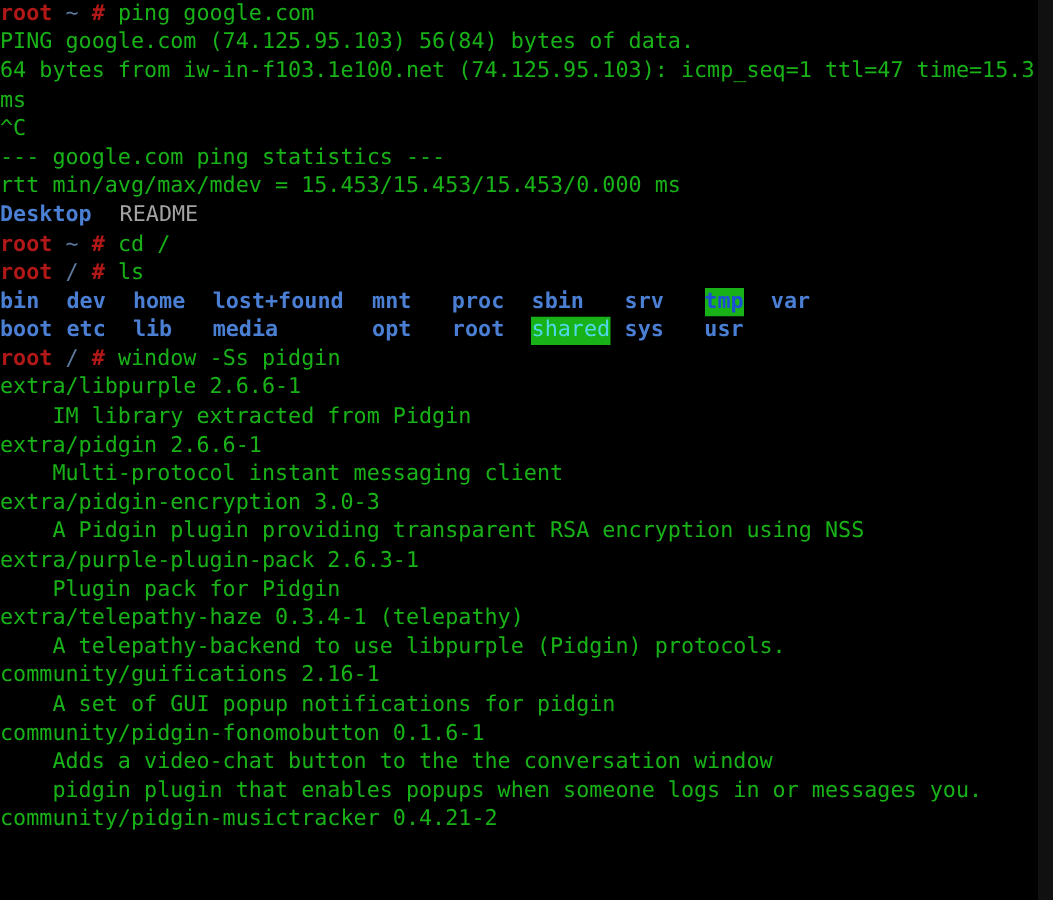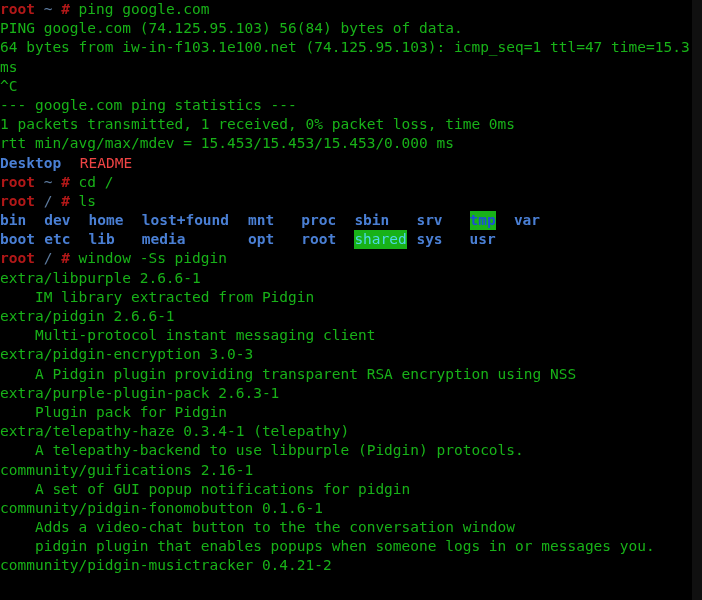--- a/index.html
+++ b/index.html
@@ -40,36 +40,35 @@
     top: 0;
     width: 10px;
     height: 600px;
     background: #101010;
   }
   
   .c-red      { color: #b21818; font-weight: bold; }
   .c-green    { color: #18b218; }
   .c-slate    { color: #5c7a9e; }
   .c-blue     { color: #4a7fd4; font-weight: bold; }
-  .c-white    { color: #ef4444; }
+  .c-white    { color: #a3a3a3; }
   .hl-tmp     { color: #1d4ed8; background: #18b218; font-weight: bold; }
   .hl-shared  { color: #4fd9e8; background: #18b218; font-weight: normal; }
 </style>
 </head>
 <body>
 
 <div id="terminal">
   <div id="screen">
       <div class="row"><span class="c-red">root</span><span> </span><span class="c-slate">~</span><span> </span><span class="c-red">#</span><span> </span><span class="c-green">ping google.com</span></div>
       <div class="row"><span class="c-green">PING google.com (74.125.95.103) 56(84) bytes of data.</span></div>
       <div class="row"><span class="c-green">64 bytes from iw-in-f103.1e100.net (74.125.95.103): icmp_seq=1 ttl=47 time=15.3</span></div>
       <div class="row"><span class="c-green">ms</span></div>
       <div class="row"><span class="c-green">^C</span></div>
       <div class="row"><span class="c-green">--- google.com ping statistics ---</span></div>
-      <div class="row"><span class="c-green">1 packets transmitted, 1 received, 0% packet loss, time 0ms</span></div>
       <div class="row"><span class="c-green">rtt min/avg/max/mdev = 15.453/15.453/15.453/0.000 ms</span></div>
       <div class="row"><span style="position: relative; display: inline-block; width: 692px; height: 19.2px;"><span class="c-blue" style="position: absolute; left: 0px; top: 0px; line-height: 19.2px;">Desktop</span><span class="c-white" style="position: absolute; left: 79.74px; top: 0px; line-height: 19.2px;">README</span></span></div>
       <div class="row"><span class="c-red">root</span><span> </span><span class="c-slate">~</span><span> </span><span class="c-red">#</span><span> </span><span class="c-green">cd /</span></div>
       <div class="row"><span class="c-red">root</span><span> </span><span class="c-slate">/</span><span> </span><span class="c-red">#</span><span> </span><span class="c-green">ls</span></div>
       <div class="row"><span style="position: relative; display: inline-block; width: 692px; height: 19.2px;"><span class="c-blue" style="position: absolute; left: 0px; top: 0px; line-height: 19.2px;">bin</span><span class="c-blue" style="position: absolute; left: 44.3px; top: 0px; line-height: 19.2px;">dev</span><span class="c-blue" style="position: absolute; left: 88.6px; top: 0px; line-height: 19.2px;">home</span><span class="c-blue" style="position: absolute; left: 141.76px; top: 0px; line-height: 19.2px;">lost+found</span><span class="c-blue" style="position: absolute; left: 248.08px; top: 0px; line-height: 19.2px;">mnt</span><span class="c-blue" style="position: absolute; left: 301.24px; top: 0px; line-height: 19.2px;">proc</span><span class="c-blue" style="position: absolute; left: 354.4px; top: 0px; line-height: 19.2px;">sbin</span><span class="c-blue" style="position: absolute; left: 416.42px; top: 0px; line-height: 19.2px;">srv</span><span class="hl-tmp" style="position: absolute; left: 469.58px; top: 0px; line-height: 19.2px;">tmp</span><span class="c-blue" style="position: absolute; left: 513.88px; top: 0px; line-height: 19.2px;">var</span></span></div>
       <div class="row"><span style="position: relative; display: inline-block; width: 692px; height: 19.2px;"><span class="c-blue" style="position: absolute; left: 0px; top: 0px; line-height: 19.2px;">boot</span><span class="c-blue" style="position: absolute; left: 44.3px; top: 0px; line-height: 19.2px;">etc</span><span class="c-blue" style="position: absolute; left: 88.6px; top: 0px; line-height: 19.2px;">lib</span><span class="c-blue" style="position: absolute; left: 141.76px; top: 0px; line-height: 19.2px;">media</span><span class="c-blue" style="position: absolute; left: 248.08px; top: 0px; line-height: 19.2px;">opt</span><span class="c-blue" style="position: absolute; left: 301.24px; top: 0px; line-height: 19.2px;">root</span><span class="hl-shared" style="position: absolute; left: 354.4px; top: 0px; line-height: 19.2px;">shared</span><span class="c-blue" style="position: absolute; left: 416.42px; top: 0px; line-height: 19.2px;">sys</span><span class="c-blue" style="position: absolute; left: 469.58px; top: 0px; line-height: 19.2px;">usr</span></span></div>
       <div class="row"><span class="c-red">root</span><span> </span><span class="c-slate">/</span><span> </span><span class="c-red">#</span><span> </span><span class="c-green">window -Ss pidgin</span></div>
       <div class="row"><span class="c-green">extra/libpurple 2.6.6-1</span></div>
       <div class="row"><span class="c-green">    IM library extracted from Pidgin</span></div>
       <div class="row"><span class="c-green">extra/pidgin 2.6.6-1</span></div>

